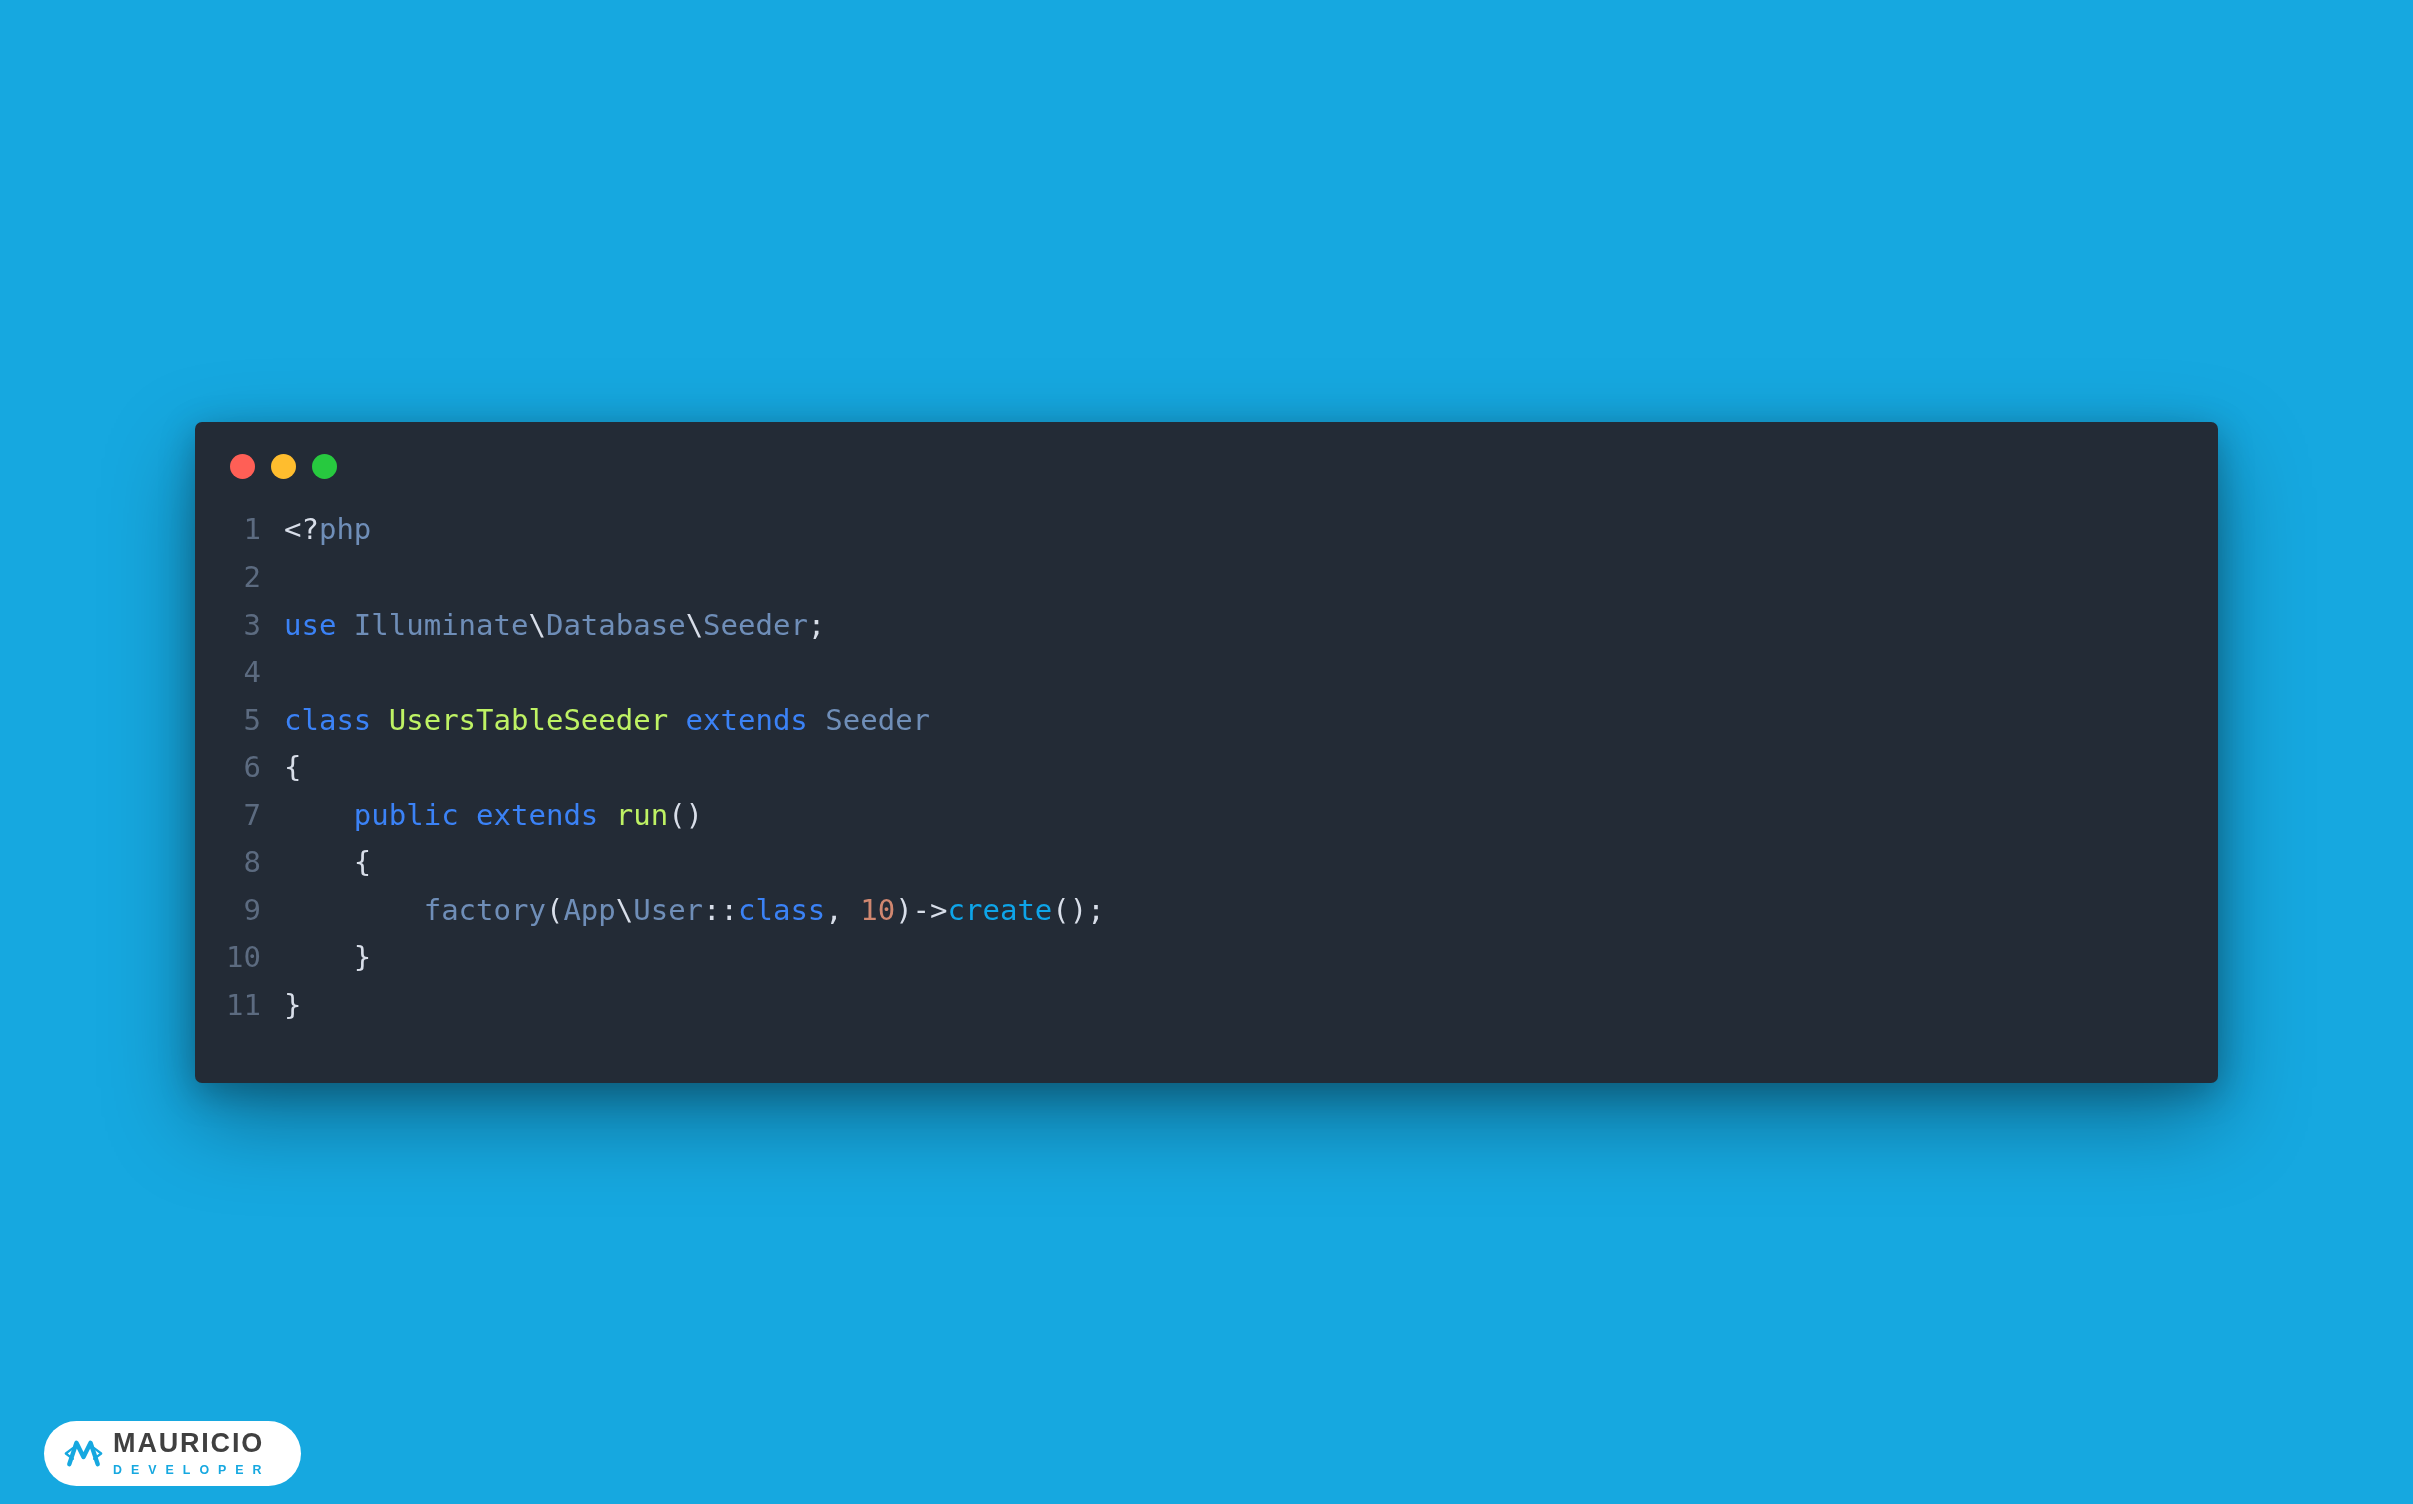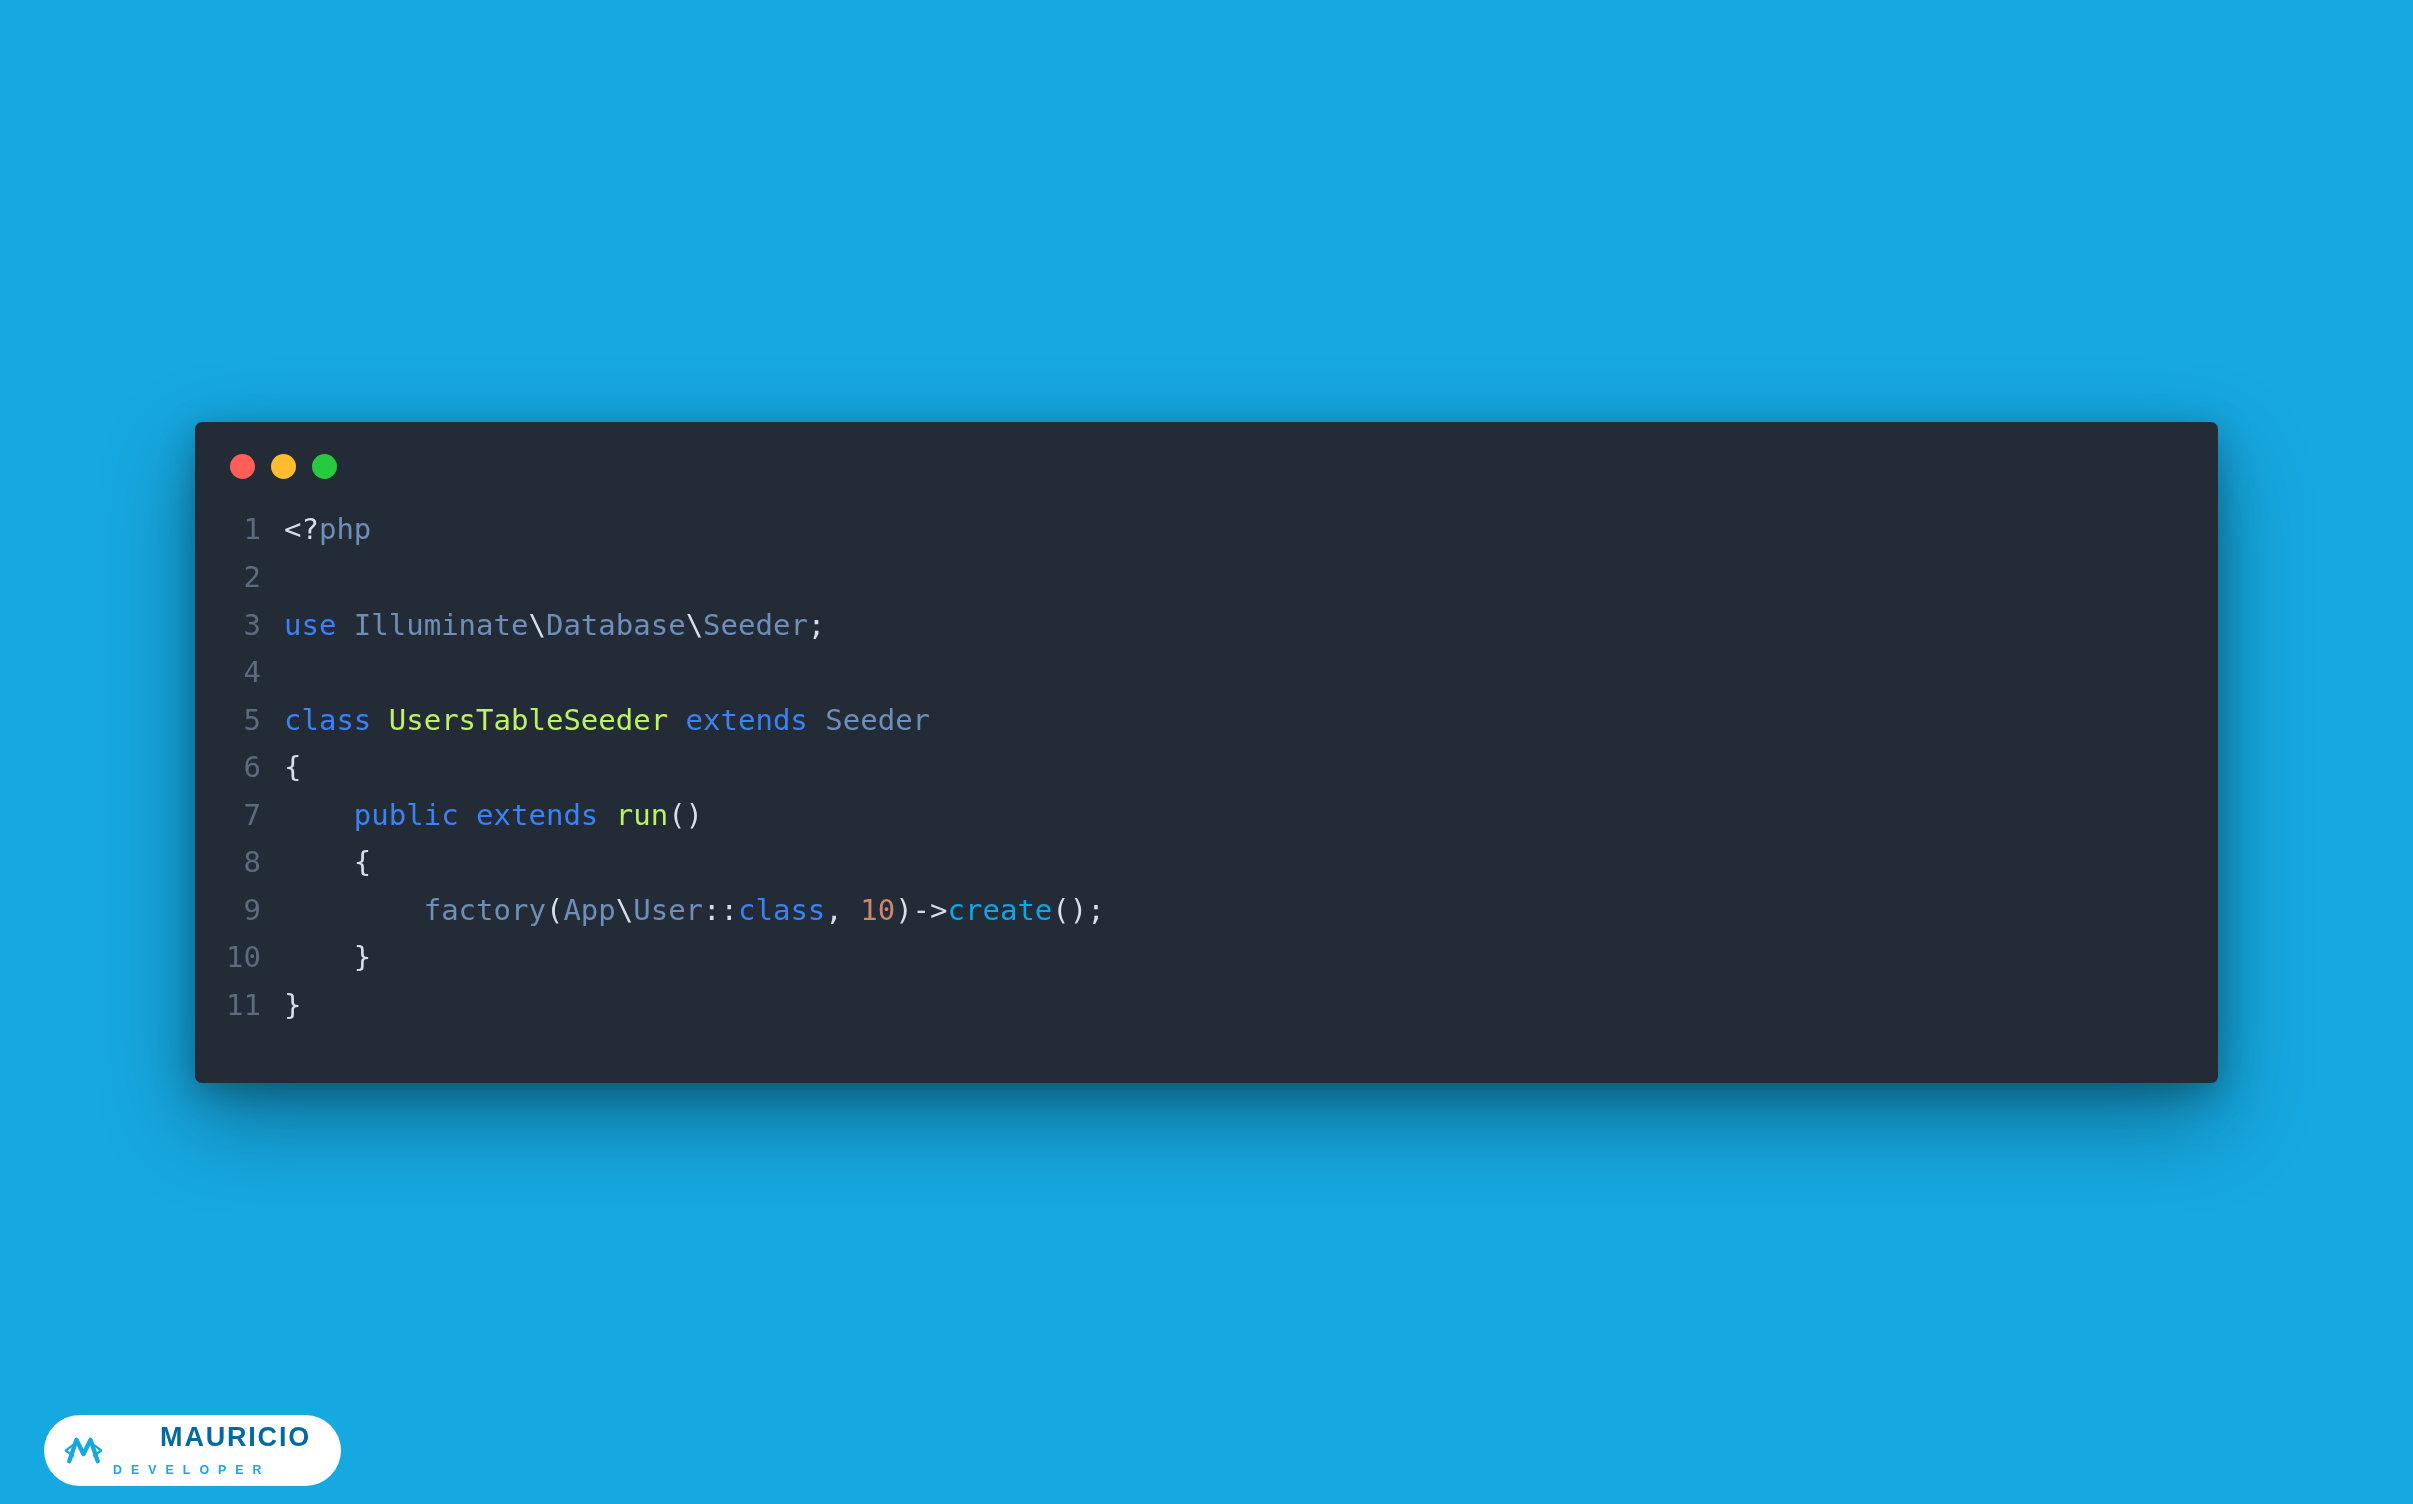--- a/index.html
+++ b/index.html
@@ -73,32 +73,31 @@
     gap: 10.6px;
   }
   .badge-mark svg { display: block; }
   .badge-text {
     display: flex;
     flex-direction: column;
     line-height: 1;
     font-family: "Segoe UI", Helvetica, Arial, sans-serif;
   }
   .badge-title {
-    color: #0369a1;
+    color: #404040;
     font-weight: 800;
     font-size: 27px;
     letter-spacing: 1.8px;
-    margin-left: 47px;
   }
   .badge-sub {
     color: #16a8e0;
     font-weight: 600;
     font-size: 12.4px;
     letter-spacing: 9px;
-    margin-top: 13px;
+    margin-top: 7px;
   }
 </style>
 </head>
 <body>
 
 <div class="window">
   <div class="titlebar">
     <div class="dot red"></div>
     <div class="dot yellow"></div>
     <div class="dot green"></div>

